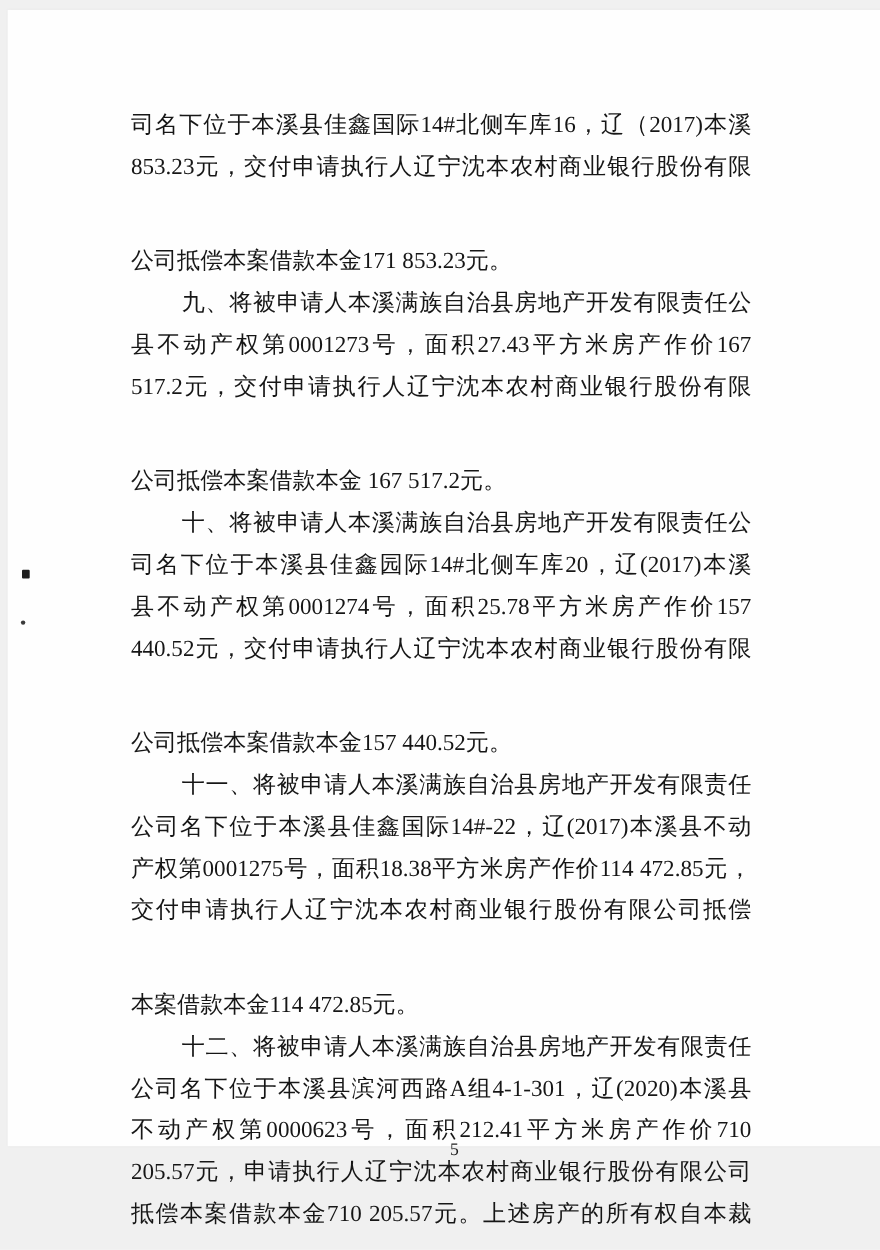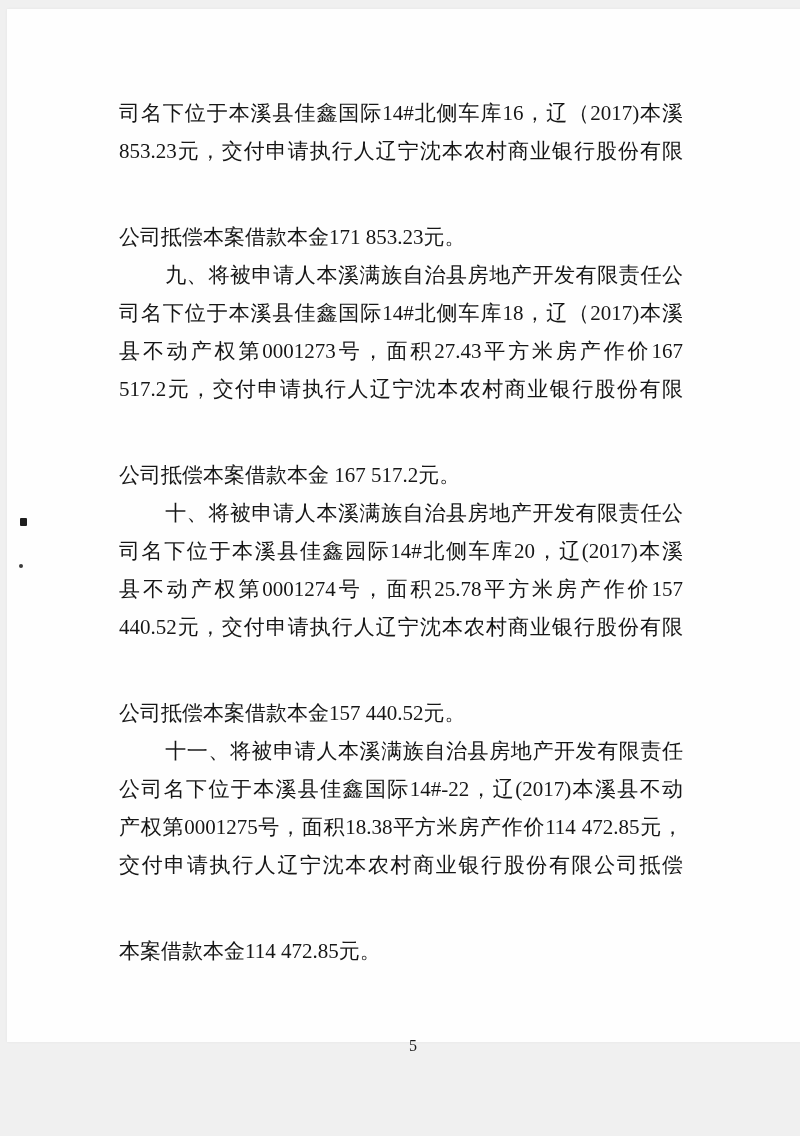--- a/index.html
+++ b/index.html
@@ -84,35 +84,41 @@
     <div class="speck speck-1"></div>
     <div class="speck speck-2"></div>
     <div class="text-block" id="doc-body">
         <div class="para">
           <div class="line fill">司名下位于本溪县佳鑫国际14#北侧车库16，辽（2017)本溪</div>
           <div class="line fill">853.23元，交付申请执行人辽宁沈本农村商业银行股份有限</div>
           <div class="line end">公司抵偿本案借款本金171 853.23元。</div>
         </div>
         <div class="para">
           <div class="line indent fill">九、将被申请人本溪满族自治县房地产开发有限责任公</div>
-          <div class="line fill">司名下位于本溪县佳鑫国际14#北侧车库18，辽（2017)本溪</div>
           <div class="line fill">县不动产权第0001273号，面积27.43平方米房产作价167</div>
           <div class="line fill">517.2元，交付申请执行人辽宁沈本农村商业银行股份有限</div>
           <div class="line end">公司抵偿本案借款本金 167 517.2元。</div>
         </div>
         <div class="para">
           <div class="line indent fill">十、将被申请人本溪满族自治县房地产开发有限责任公</div>
           <div class="line fill">司名下位于本溪县佳鑫园际14#北侧车库20，辽(2017)本溪</div>
           <div class="line fill">县不动产权第0001274号，面积25.78平方米房产作价157</div>
           <div class="line fill">440.52元，交付申请执行人辽宁沈本农村商业银行股份有限</div>
           <div class="line end">公司抵偿本案借款本金157 440.52元。</div>
         </div>
         <div class="para">
           <div class="line indent fill">十一、将被申请人本溪满族自治县房地产开发有限责任</div>
           <div class="line fill">公司名下位于本溪县佳鑫国际14#-22，辽(2017)本溪县不动</div>
           <div class="line fill">产权第0001275号，面积18.38平方米房产作价114 472.85元，</div>
           <div class="line fill">交付申请执行人辽宁沈本农村商业银行股份有限公司抵偿</div>
           <div class="line end">本案借款本金114 472.85元。</div>
         </div>
+        <div class="para">
+          <div class="line indent fill">十二、将被申请人本溪满族自治县房地产开发有限责任</div>
+          <div class="line fill">公司名下位于本溪县滨河西路A组4-1-301，辽(2020)本溪县</div>
+          <div class="line fill">不动产权第0000623号，面积212.41平方米房产作价710</div>
+          <div class="line fill">205.57元，申请执行人辽宁沈本农村商业银行股份有限公司</div>
+          <div class="line fill">抵偿本案借款本金710 205.57元。上述房产的所有权自本裁</div>
+        </div>
       </div>
     <div class="page-number">5</div>
   </div>
 </div>
 
 </body></html>

